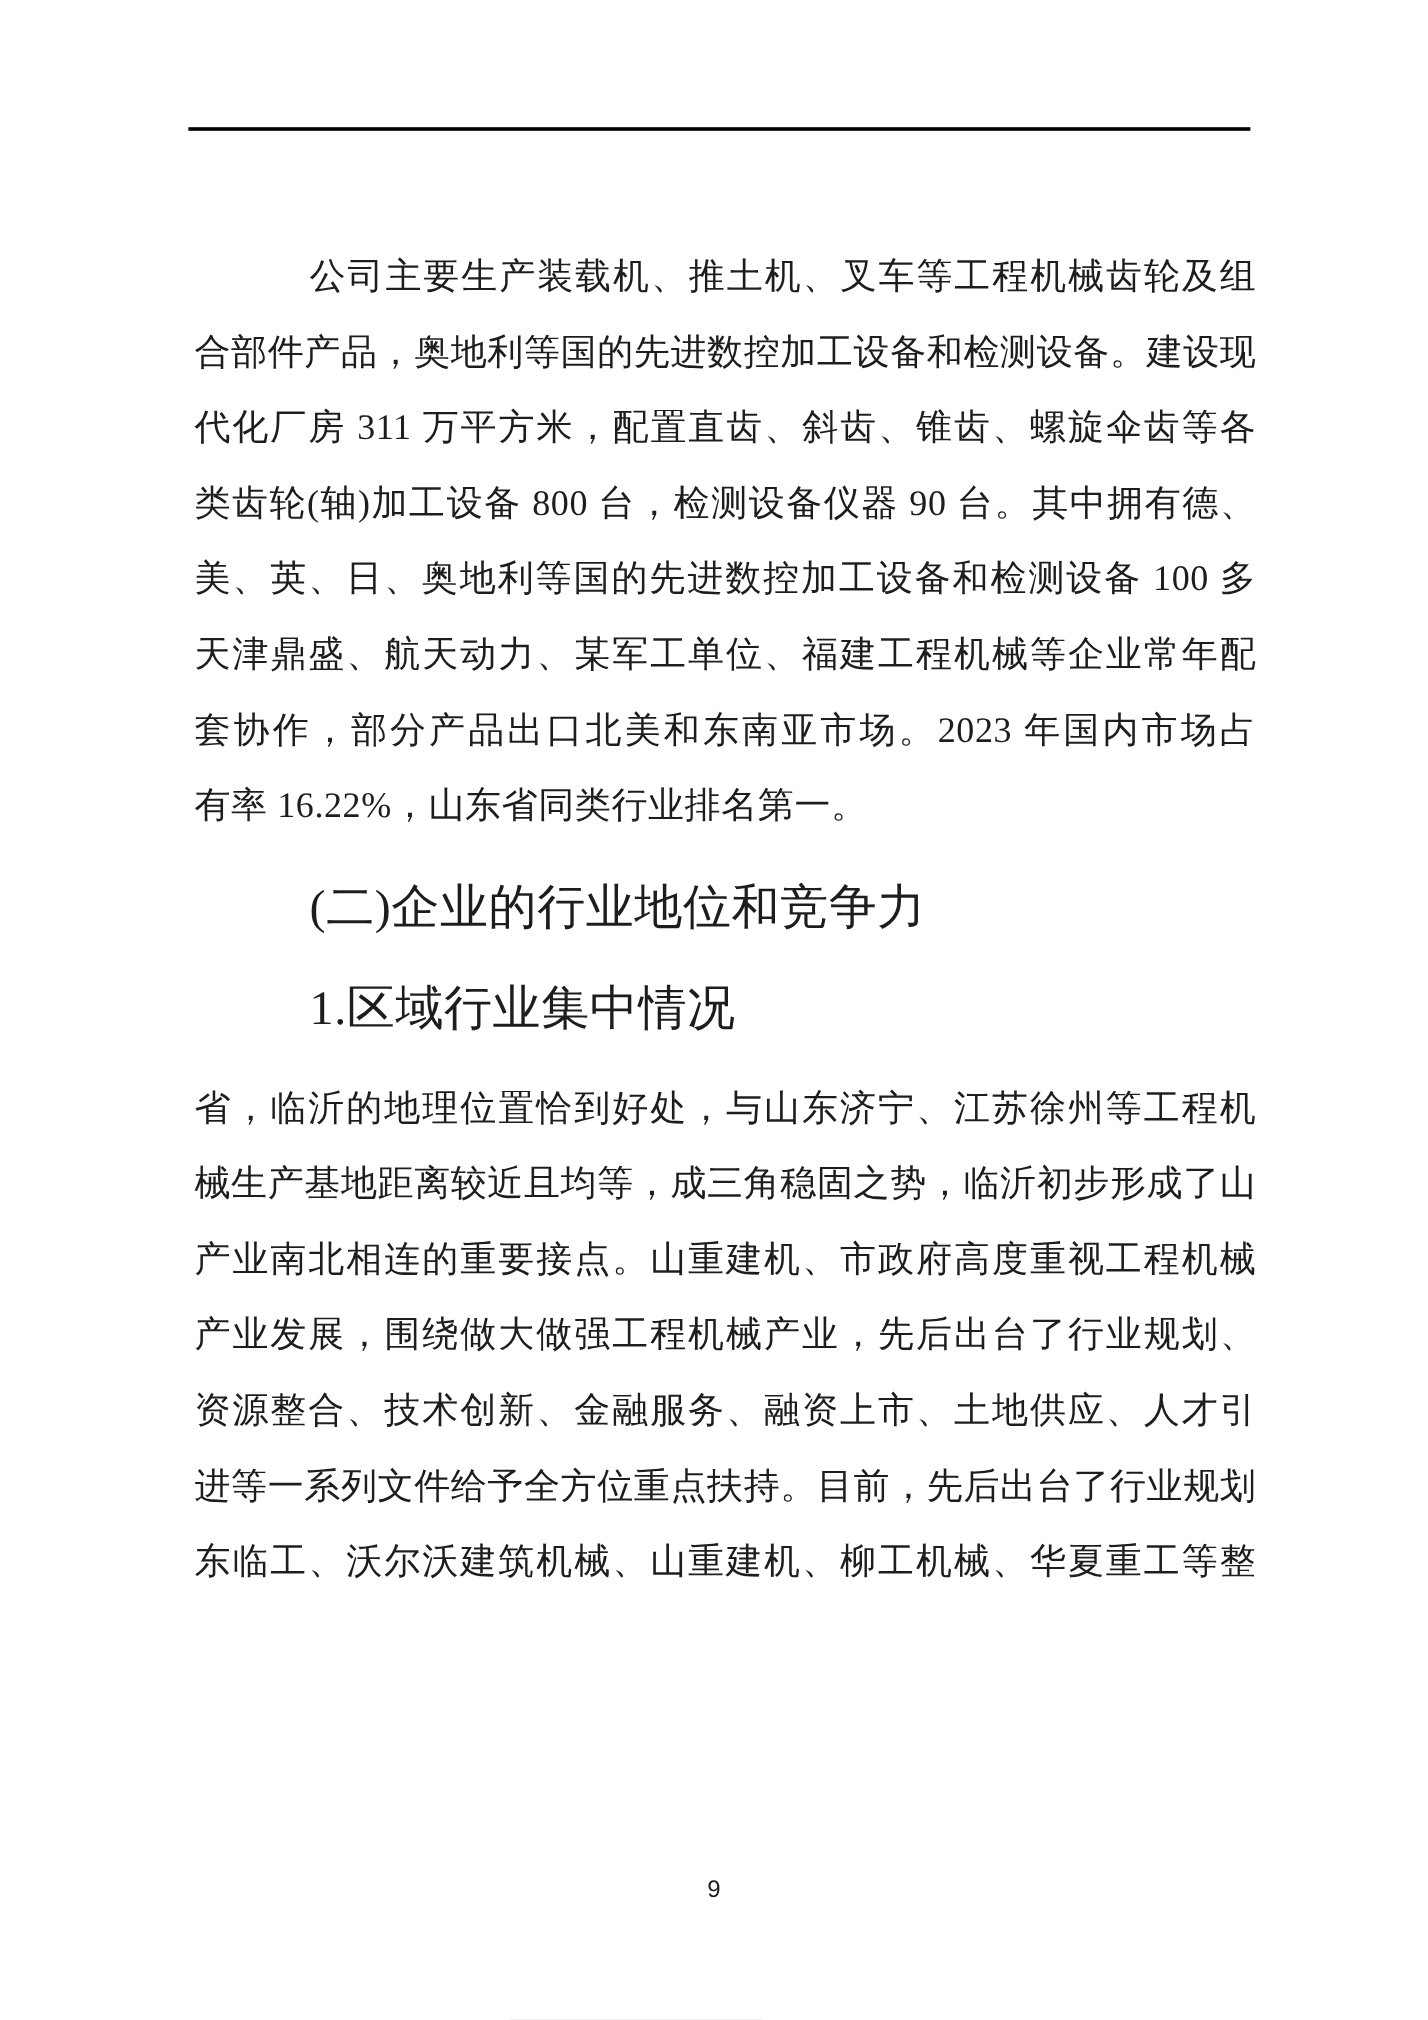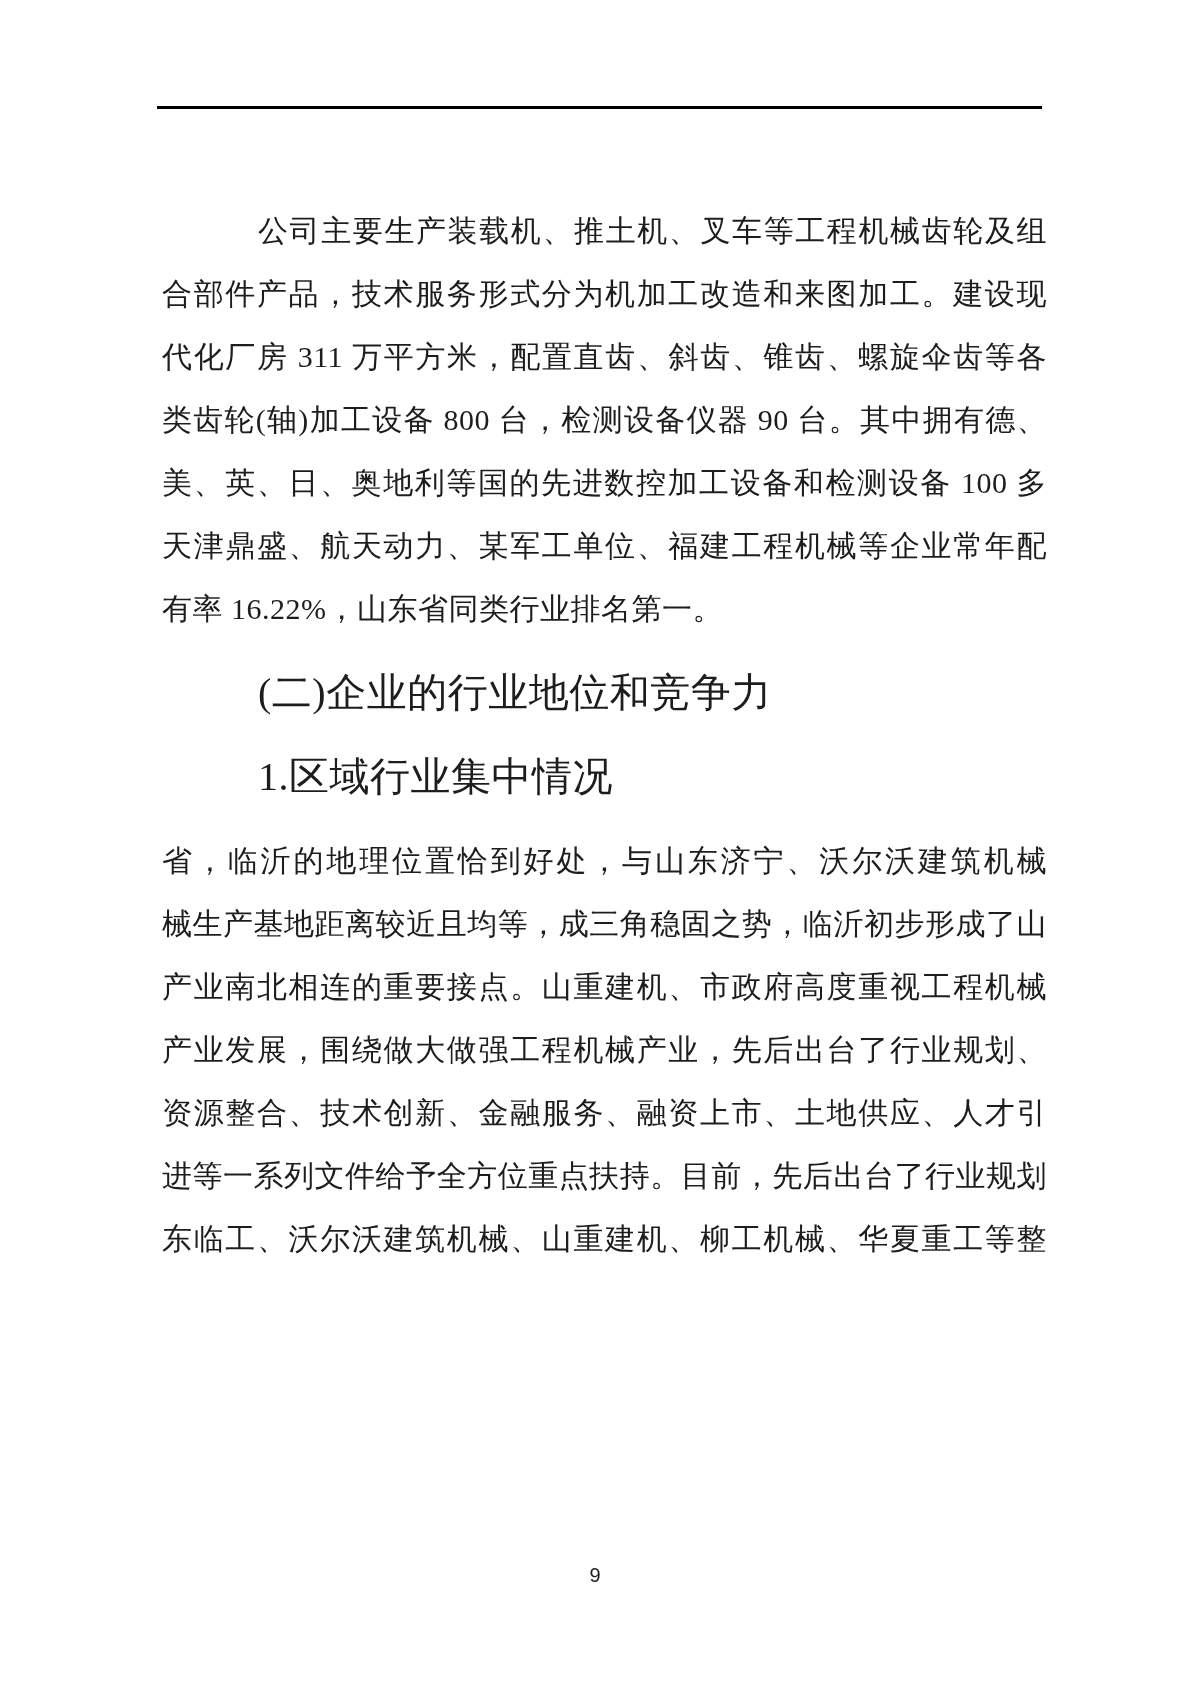--- a/index.html
+++ b/index.html
@@ -70,38 +70,39 @@
 <body>
 
 <div class="page">
 
   <div class="header-rule"></div>
 
   <main class="content">
 
     <div class="block">
       <span class="ln first full">公司主要生产装载机、推土机、叉车等工程机械齿轮及组</span>
-      <span class="ln full">合部件产品，技术服务形式分为机加工改造和来图加工。建设现</span>
+      <span class="ln full">合部件产品，奥地利等国的先进数控加工设备和检测设备。建设现</span>
       <span class="ln full">代化厂房 311 万平方米，配置直齿、斜齿、锥齿、螺旋伞齿等各</span>
       <span class="ln full">类齿轮(轴)加工设备 800 台，检测设备仪器 90 台。其中拥有德、</span>
       <span class="ln full">美、英、日、奥地利等国的先进数控加工设备和检测设备 100 多</span>
       <span class="ln full">天津鼎盛、航天动力、某军工单位、福建工程机械等企业常年配</span>
+      <span class="ln full">套协作，部分产品出口北美和东南亚市场。2023 年国内市场占</span>
       <span class="ln">有率 16.22%，山东省同类行业排名第一。</span>
     </div>
 
     <div class="block">
       <span class="heading-line">(二)企业的行业地位和竞争力</span>
     </div>
 
     <div class="block">
       <span class="heading-line">1.区域行业集中情况</span>
     </div>
 
     <div class="block">
-      <span class="ln full">省，临沂的地理位置恰到好处，与山东济宁、沃尔沃建筑机械</span>
+      <span class="ln full">省，临沂的地理位置恰到好处，与山东济宁、江苏徐州等工程机</span>
       <span class="ln full">械生产基地距离较近且均等，成三角稳固之势，临沂初步形成了山</span>
       <span class="ln full">产业南北相连的重要接点。山重建机、市政府高度重视工程机械</span>
       <span class="ln full">产业发展，围绕做大做强工程机械产业，先后出台了行业规划、</span>
       <span class="ln full">资源整合、技术创新、金融服务、融资上市、土地供应、人才引</span>
       <span class="ln full">进等一系列文件给予全方位重点扶持。目前，先后出台了行业规划</span>
       <span class="ln full">东临工、沃尔沃建筑机械、山重建机、柳工机械、华夏重工等整</span>
     </div>
 
   </main>
 

